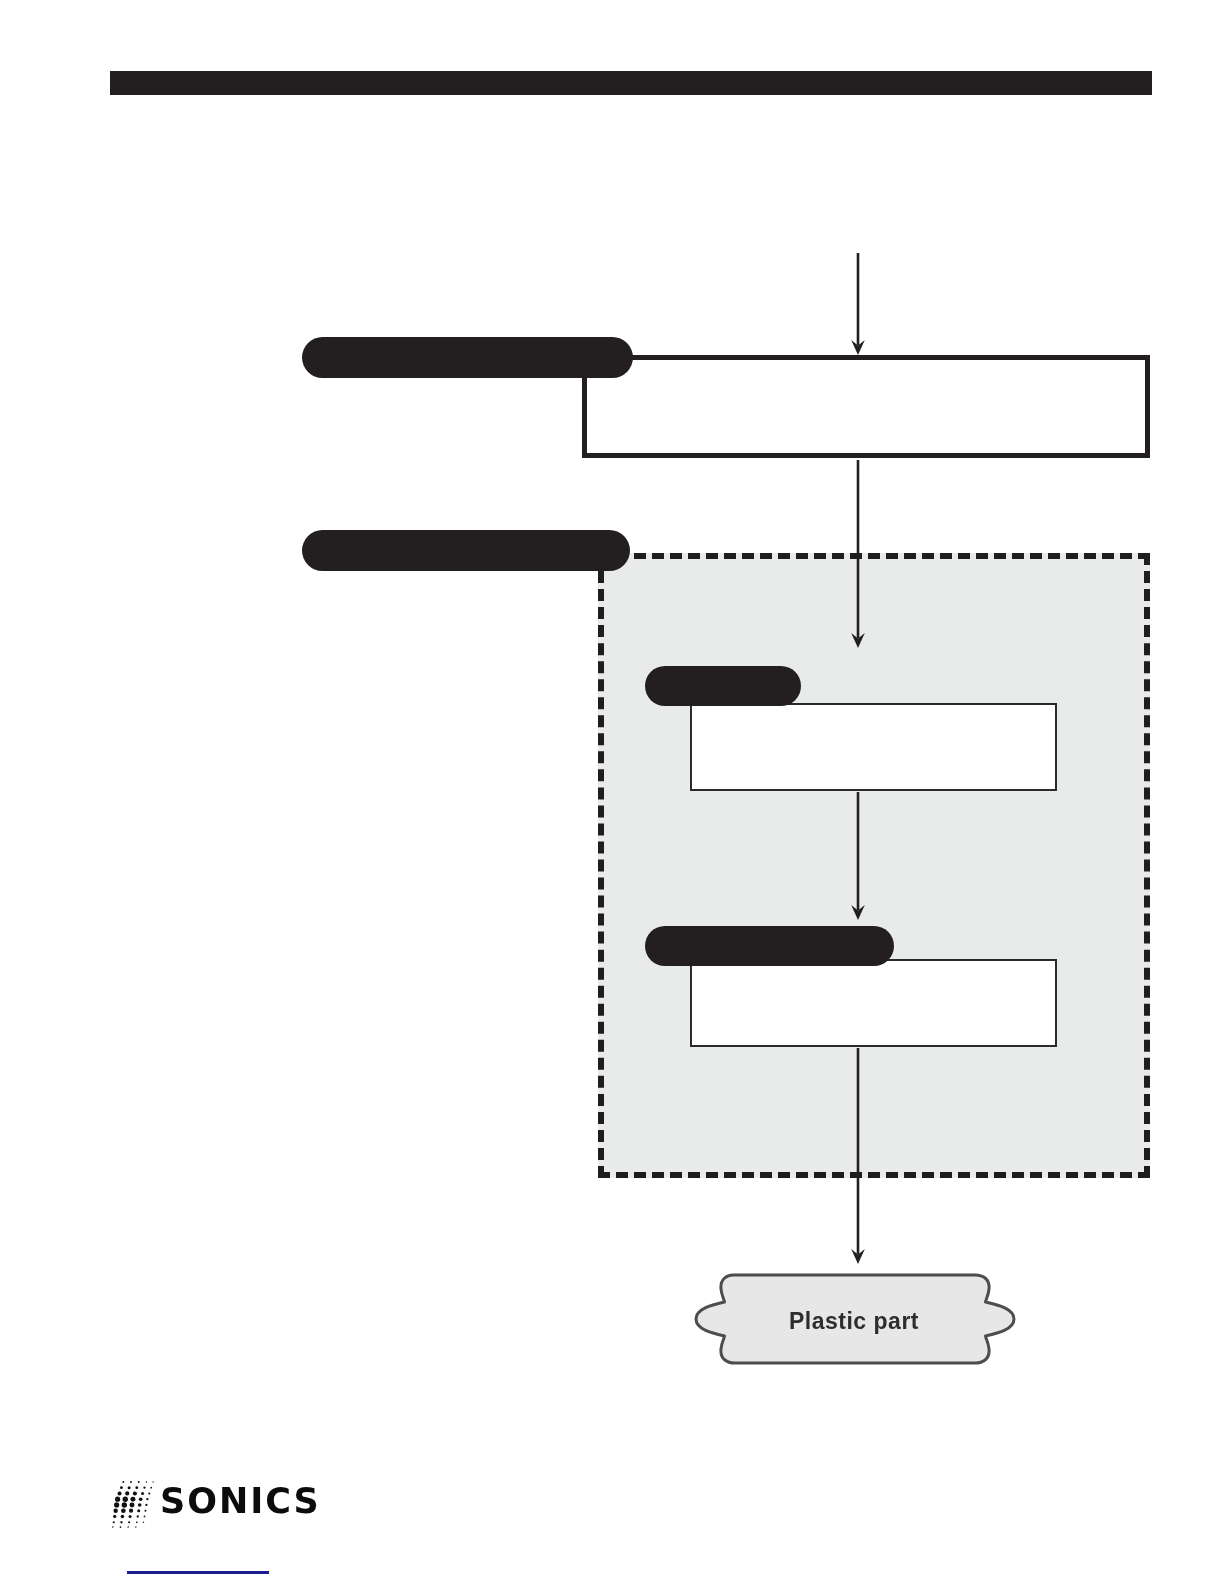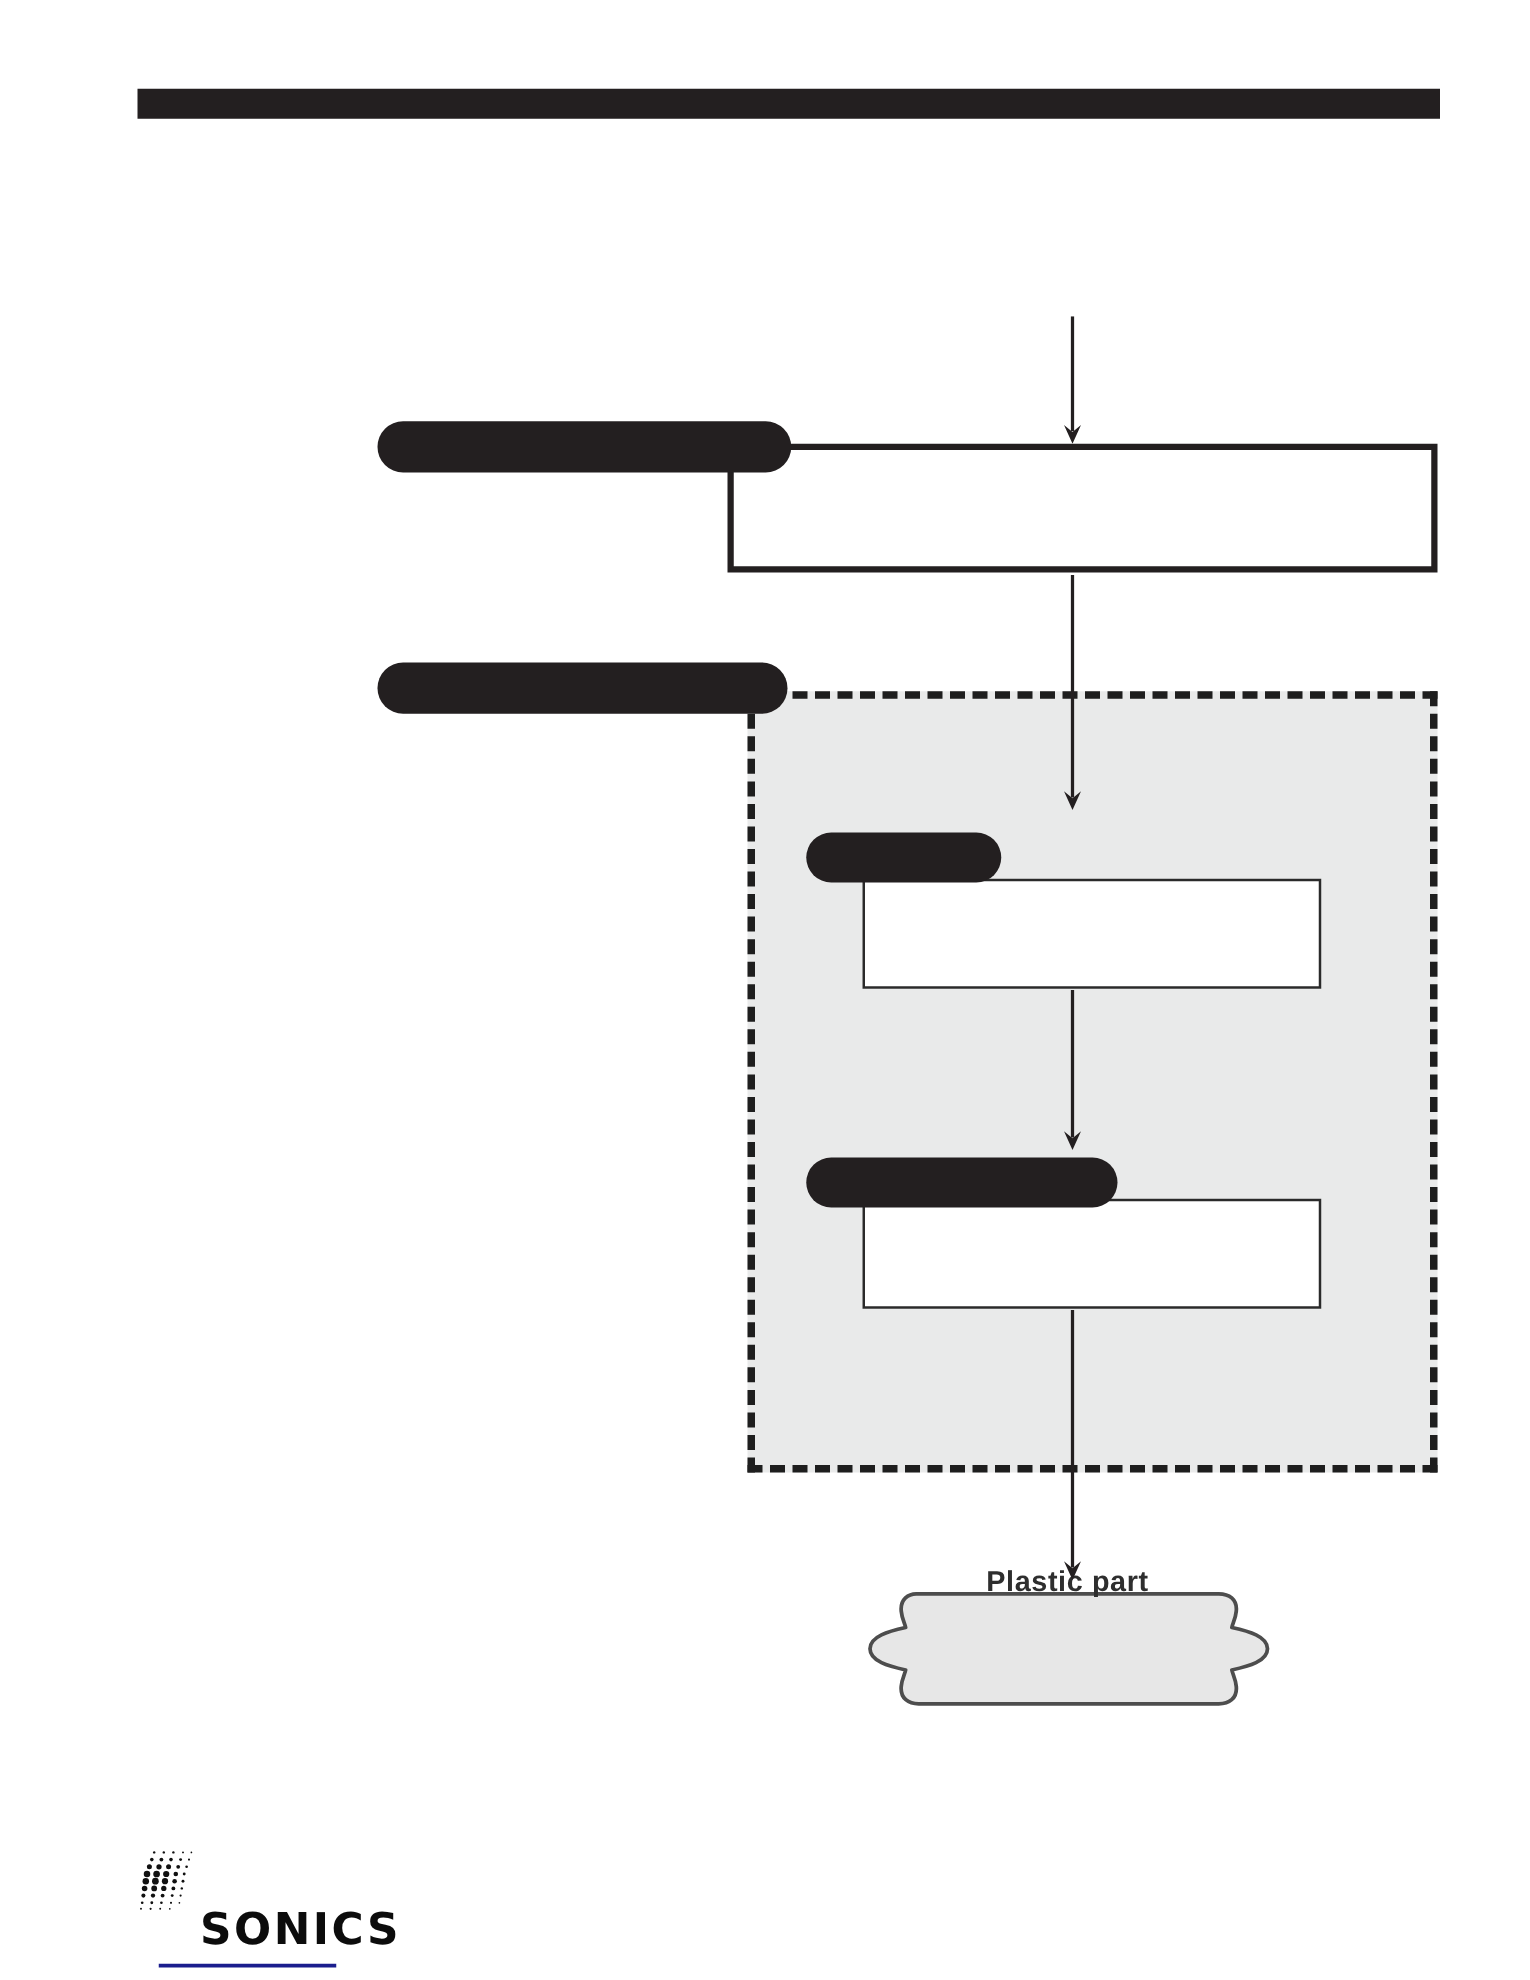--- a/index.html
+++ b/index.html
@@ -66,41 +66,40 @@
   .step-box-1 { left: 690px; top: 703px; }
   .step-box-2 { left: 690px; top: 959px; }
 
   
   .arrow { position: absolute; z-index: 4; }
 
   
   .terminal-shape { position: absolute; left: 692px; top: 1266px; z-index: 2; }
   .terminal-label {
     position: absolute;
-    left: 692px; top: 1252px;
+    left: 692px; top: 1308px;
     width: 324px;
     text-align: center;
     font-size: 23px;
     font-weight: bold;
     color: #2e2e2e;
     letter-spacing: 0.5px;
     z-index: 3;
   }
 
   
   .logo-icon { position: absolute; left: 108px; top: 1477px; z-index: 2; }
   .logo-text {
     position: absolute;
     left: 160px; top: 1481px;
     font-family: "DejaVu Sans", sans-serif;
     font-size: 35px;
     font-weight: bold;
     letter-spacing: 2px;
     color: #0c0c0c;
-    margin-top: 43px;
   }
   .footer-rule {
     position: absolute;
     left: 127px; top: 1571px;
     width: 142px; height: 3px;
     background: #1b1e8e;
   }
 </style>
 </head>
 <body>

